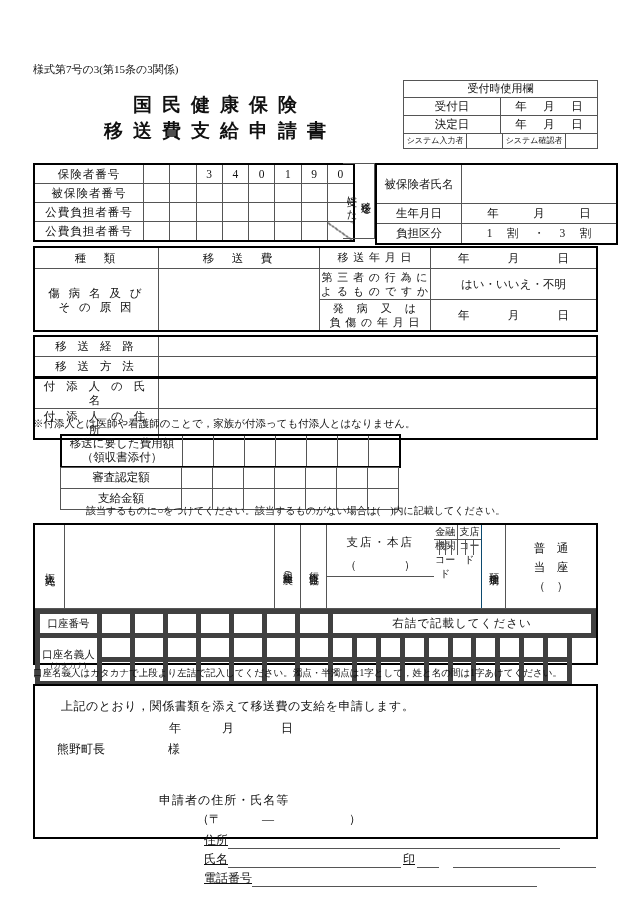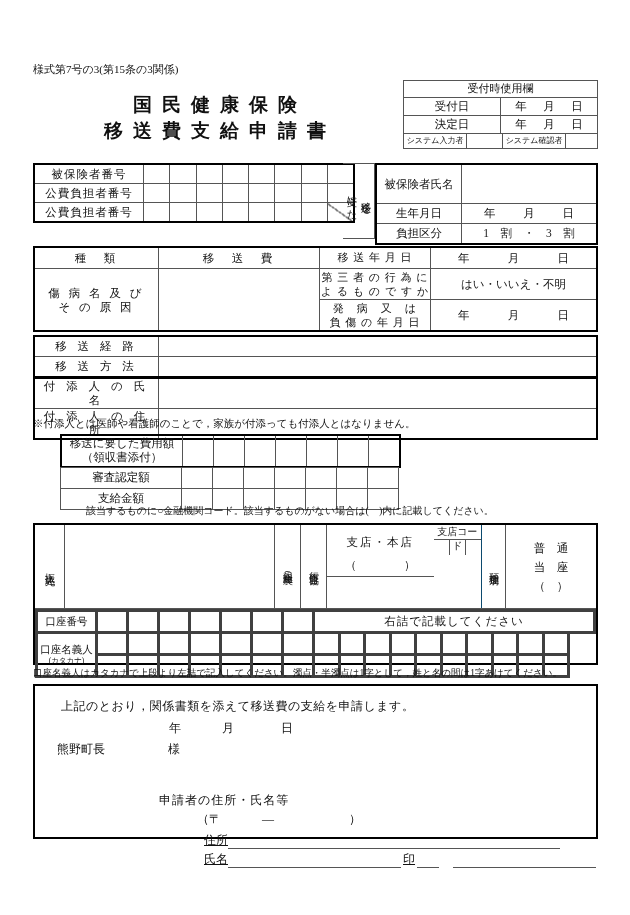--- a/index.html
+++ b/index.html
@@ -121,21 +121,21 @@
     display: flex;
     align-items: center;
     justify-content: center;
   }
 
   .blk1b {
     position: absolute;
     left: 375px;
     top: 163px;
   }
-  .blk1b table { width: 223px; }
+  .blk1b table { width: 243px; }
   .blk1b .lbl { width: 84px; font-size: 11.5px; }
   .blk1b .nm { height: 38px; }
   .blk1b .r2 { height: 19px; font-size: 11.5px; }
   .spread { display:flex; justify-content: space-around; padding: 0 8px; }
   .spread2 { display:flex; justify-content: space-evenly; padding: 0 10px; }
 
   
   .blk2 {
     position: absolute;
     left: 33px;
@@ -289,21 +289,21 @@
   .vlabel {
     writing-mode: vertical-rl;
     text-orientation: upright;
     font-size: 10.5px;
     letter-spacing: 1px;
   }
   .vlabel.small { font-size: 10px; }
 
   .bank-bottom { border-top: 1px solid #555; }
   .bank-bottom table { width: 100%; border-collapse: collapse; }
-  .bank-bottom td { border: 3px solid #404040; height: 19px; font-size: 11px; }
+  .bank-bottom td { border: 5px solid #404040; height: 19px; font-size: 11px; }
   .bank-bottom .lbl { width: 57px; font-size: 10.5px; }
   .bank-bottom .lbl small { font-size: 7.5px; display:block; }
   .bank-bottom .acc { width: 28px; }
   .bank-bottom .rightnote { font-size: 11.5px; text-align: center; letter-spacing: 1px; }
 
   .note3 {
     position: absolute;
     left: 33px;
     top: 667px;
     font-size: 9.5px;
@@ -412,20 +412,31 @@
         <td class="sys" style="width:62px;">システム確認者</td>
         <td class="sys"></td>
       </tr>
     </tbody>
       </table>
   </div>
 
   <div class="blk1">
     <table class="nums thickbox">
       <tbody>
+          <tr>
+        <td class="lbl">保険者番号</td>
+        <td class="dcell"></td>
+        <td class="dcell"></td>
+        <td class="dcell">3</td>
+        <td class="dcell">4</td>
+        <td class="dcell">0</td>
+        <td class="dcell">1</td>
+        <td class="dcell">9</td>
+        <td class="dcell">0</td>
+      </tr>
       <tr>
         <td class="lbl">被保険者番号</td>
         <td class="dcell"></td>
         <td class="dcell"></td>
         <td class="dcell"></td>
         <td class="dcell"></td>
         <td class="dcell"></td>
         <td class="dcell"></td>
         <td class="dcell"></td>
         <td class="dcell"></td>
@@ -610,40 +621,49 @@
         <td class="amt r2"></td>
         <td class="amt r2"></td>
         <td class="amt r2"></td>
         <td class="amt r2"></td>
         <td class="amt r2"></td>
       </tr>
     </tbody>
       </table>
   </div>
 
-  <div class="note2">該当するものに○金融機関コード。該当するものがない場合は(　)内に記載してください。</div>
+  <div class="note2">該当するものに○をつけてください。該当するものがない場合は(　)内に記載してください。</div>
 
   <div class="blk5">
     <div class="bank-top">
       <div class="b-furikomi">
         <span class="vlabel">振込先</span>
       </div>
       <div class="b-bankname"></div>
       <div class="b-kind1">
         <span class="vlabel small">銀金組農（</span>
       </div>
       <div class="b-kind2">
         <span class="vlabel small">行庫合協）</span>
       </div>
       <div class="b-branch">
         <div class="b-branch-top">
           <div class="b-branch-title">支店・本店</div>
           <div class="b-branch-paren">（　）</div>
         </div>
         <div class="b-codes">
+          <div class="b-code-col left">
+            <div class="b-code-head">金融機関コード</div>
+            <div class="b-code-cells">
+              <div></div>
+              <div></div>
+              <div></div>
+              <div></div>
+            </div>
+          </div>
           <div class="b-code-col">
             <div class="b-code-head">支店コード</div>
             <div class="b-code-cells">
               <div></div>
               <div></div>
               <div></div>
             </div>
           </div>
         </div>
       </div>
@@ -742,16 +762,20 @@
         <span class="uline" style="width:332px;"></span>
       </div>
       <div class="fld">
         <span class="flabel">氏名</span>
         <span class="uline" style="width:175px;"></span>
         <span class="seal">印</span>
         <span class="uline" style="width:22px;"></span>
         <span style="width:14px;"></span>
         <span class="uline" style="width:145px;"></span>
       </div>
+      <div class="fld">
+        <span class="flabel">電話番号</span>
+        <span class="uline" style="width:285px;"></span>
+      </div>
     </div>
   </div>
 
 </div>
 
 </body></html>

